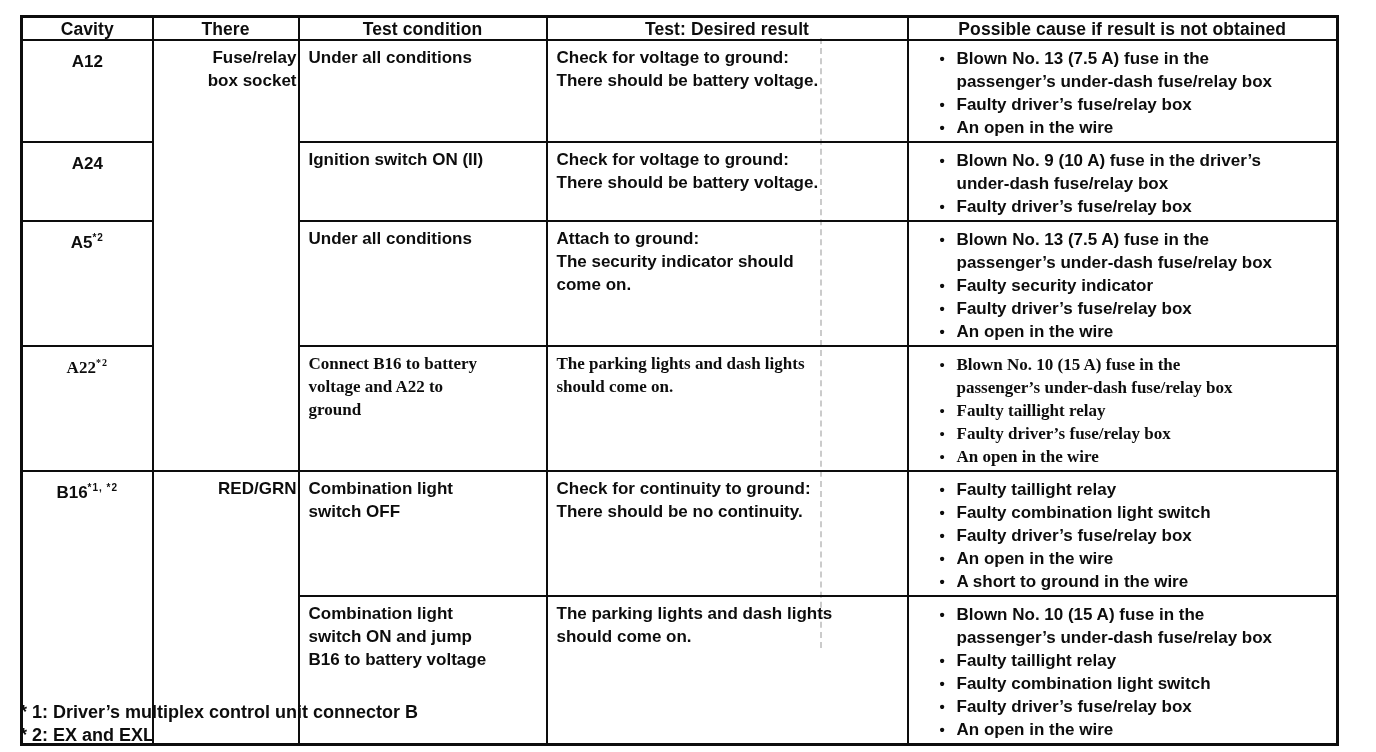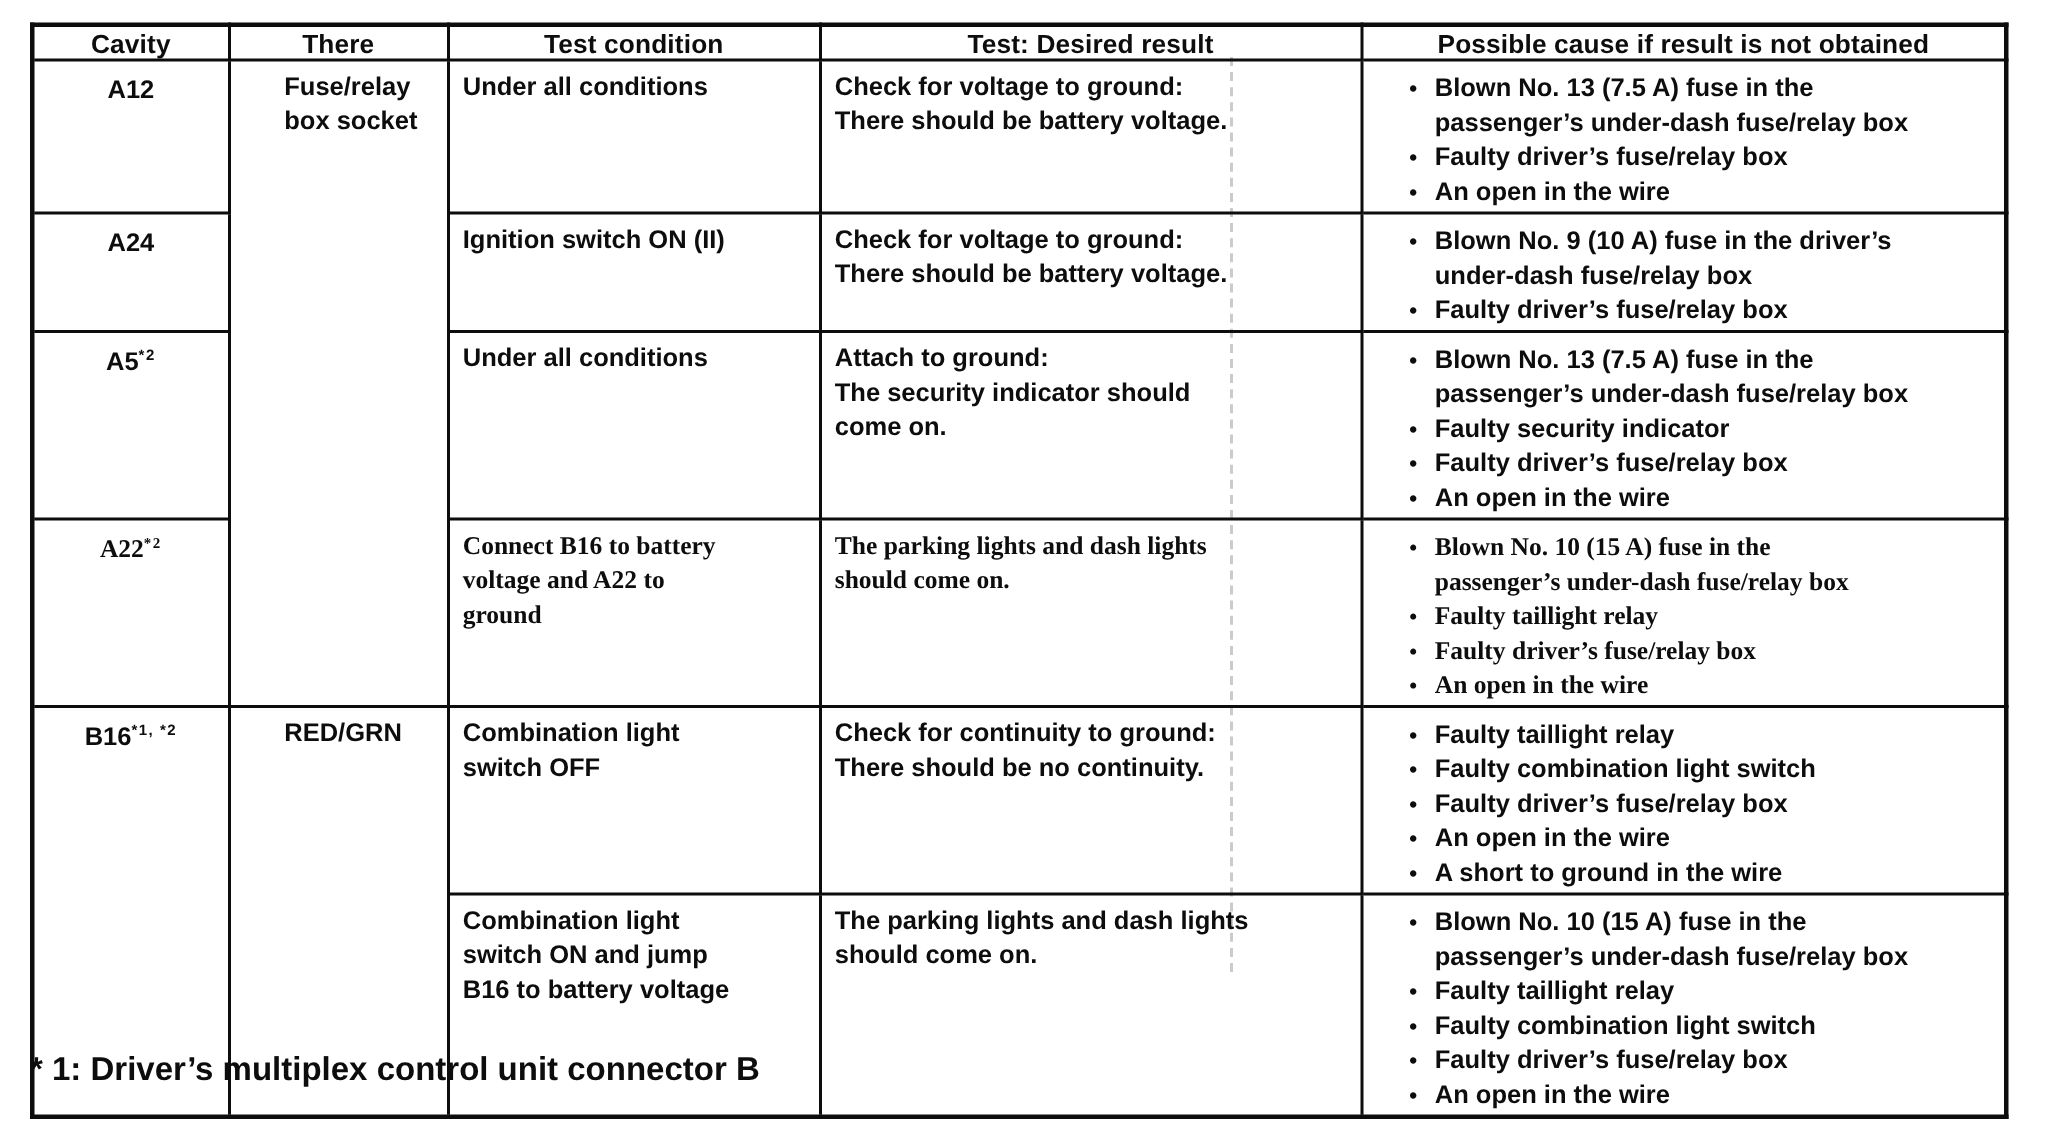--- a/index.html
+++ b/index.html
@@ -17,37 +17,37 @@
   table.tt, table.tt th, table.tt td{border:2px solid #0d0d0d;}
   table.tt{border-width:3px;}
   th{
     height:20px;padding:1px 0 0 0;
     font-size:17.5px;font-weight:700;text-align:center;line-height:19px;
     letter-spacing:0.1px;
   }
   td{vertical-align:top;font-weight:700;font-size:17px;}
   td.cavity{text-align:center;padding-top:5px;line-height:22px;}
   td.cavity sup{font-size:10px;font-weight:700;vertical-align:super;letter-spacing:1px;}
-  td.wire{text-align:left;padding-top:5px;white-space:pre-line;line-height:23px;padding-left:36px;}
+  td.wire{text-align:right;padding-top:5px;white-space:pre-line;line-height:23px;padding-left:36px;}
   td.cond,td.result{
     padding:5px 6px 0 9px;white-space:pre-line;line-height:23px;
   }
   td.causes{padding:2px;}
   ul.cl{list-style:none;margin:0;padding:4px 4px 0 24px;}
   ul.cl li{
     position:relative;white-space:pre-line;line-height:23px;
     padding-left:22px;margin:0;
   }
   .blt{position:absolute;left:5px;top:0;}
   .blt::before{content:"•";font-size:15px;}
   
   tr.r0{height:97px;margin-top:23px;} tr.r1{height:64px;} tr.r2{height:120px;}
   tr.r3{height:120px;font-family:Liberation Serif, serif;} tr.r4{height:117px;} tr.r5{height:140px;}
   .footnotes{position:absolute;left:20px;top:701px;}
-  .footnote{font-size:22px;font-weight:700;line-height:23px;}
+  .footnote{font-size:18px;font-weight:700;line-height:23px;}
   .crease{
     position:absolute;left:820px;top:38px;height:610px;width:0;
     border-left:2px dashed rgba(20,20,20,0.22);pointer-events:none;
   }
 </style>
 </head>
 <body>
 
 <div class="page">
 
@@ -165,15 +165,16 @@
           </ul>
         </td>
       </tr>
     </tbody>
   </table>
 
   <div class="crease"></div>
 
   <div class="footnotes">
     <div class="footnote">* 1: Driver’s multiplex control unit connector B</div>
+    <div class="footnote">* 2: EX and EXL</div>
   </div>
 
 </div>
 
 </body></html>

